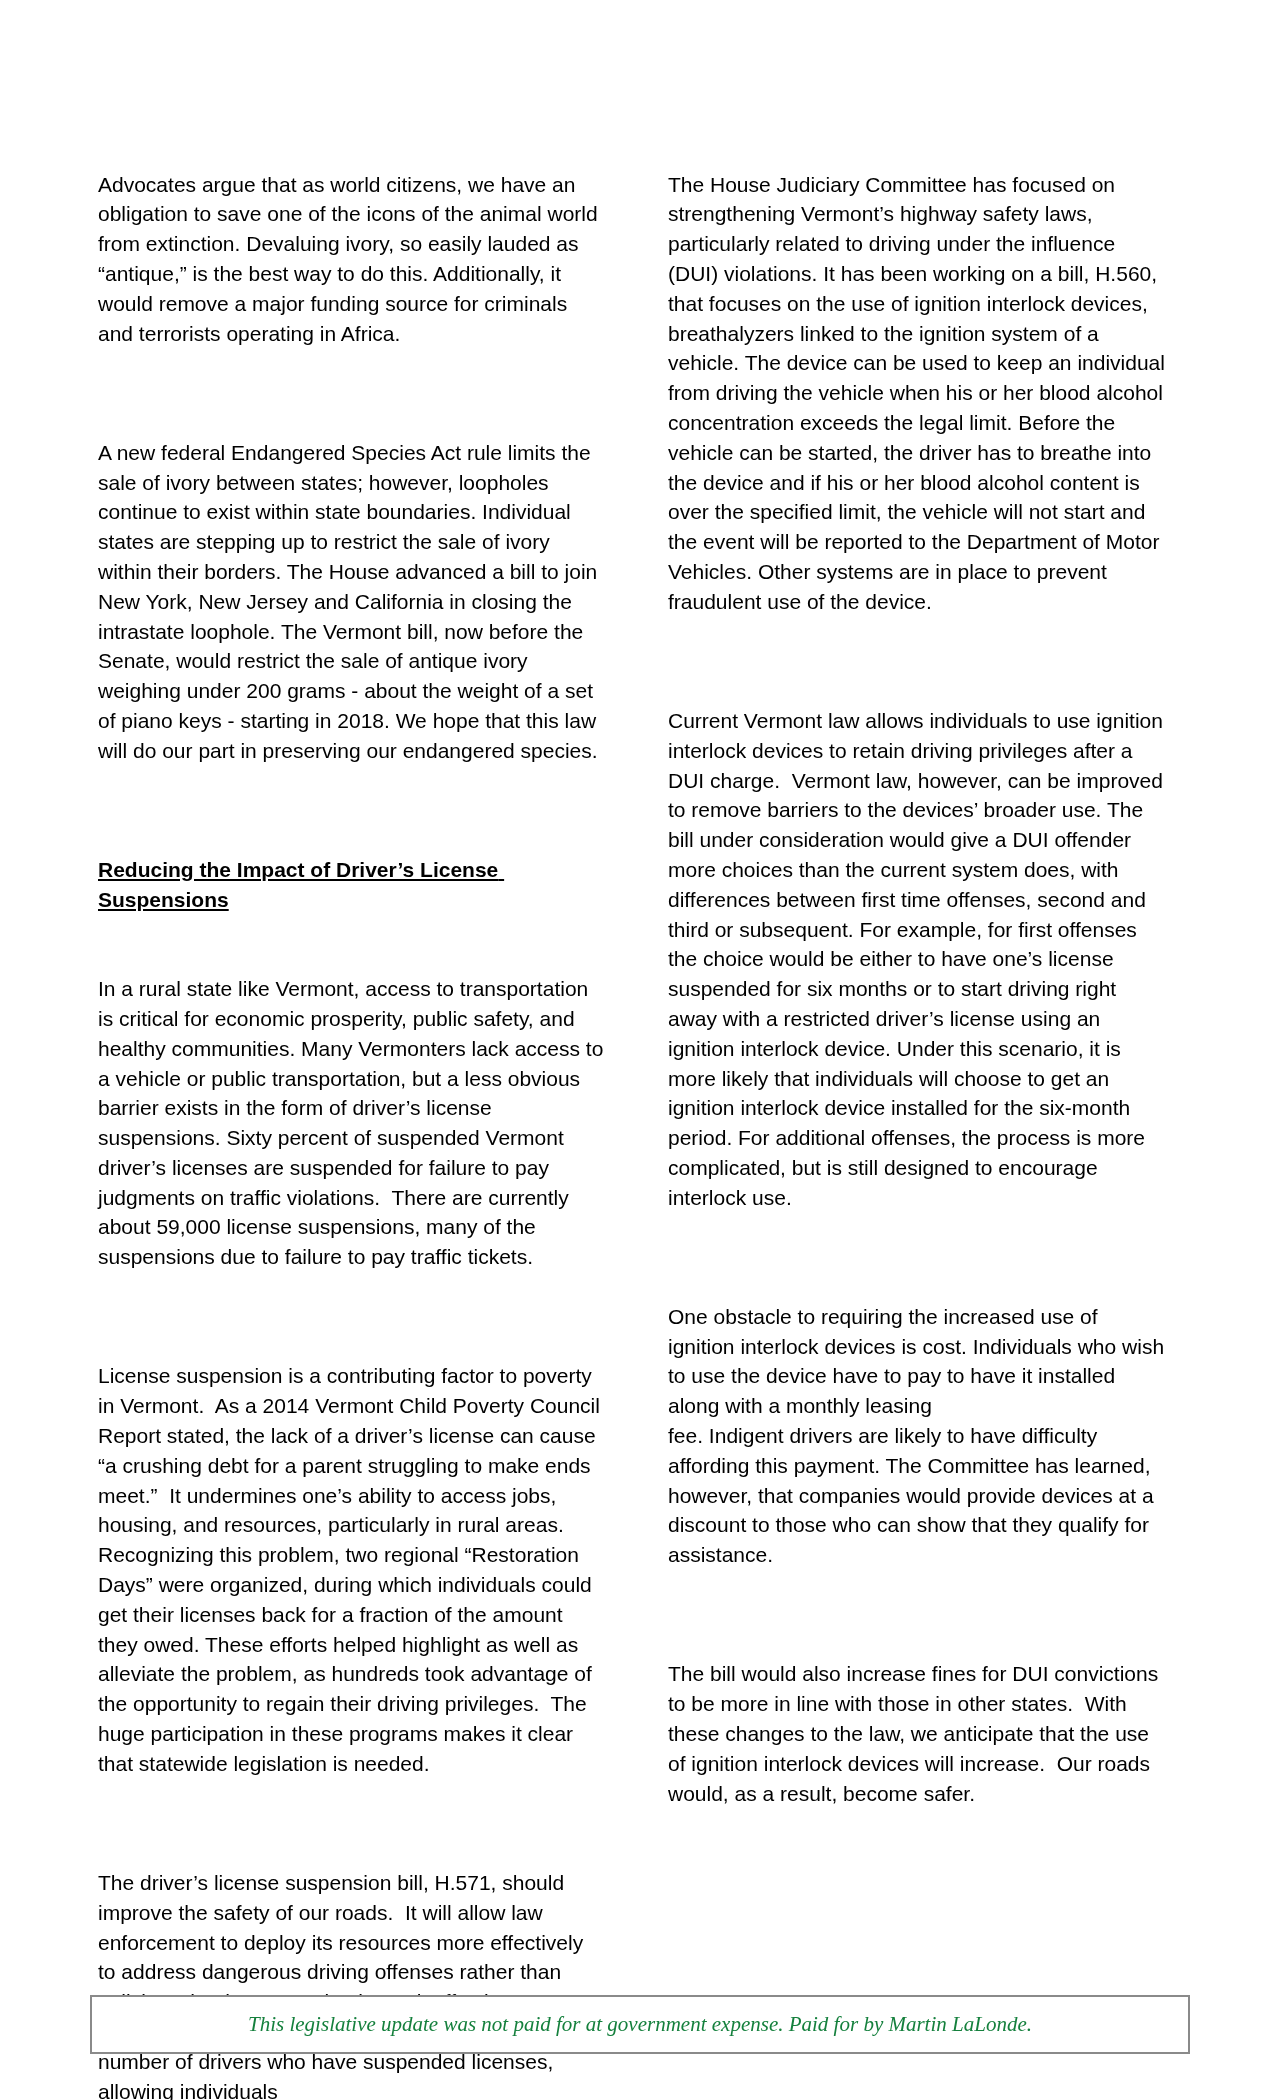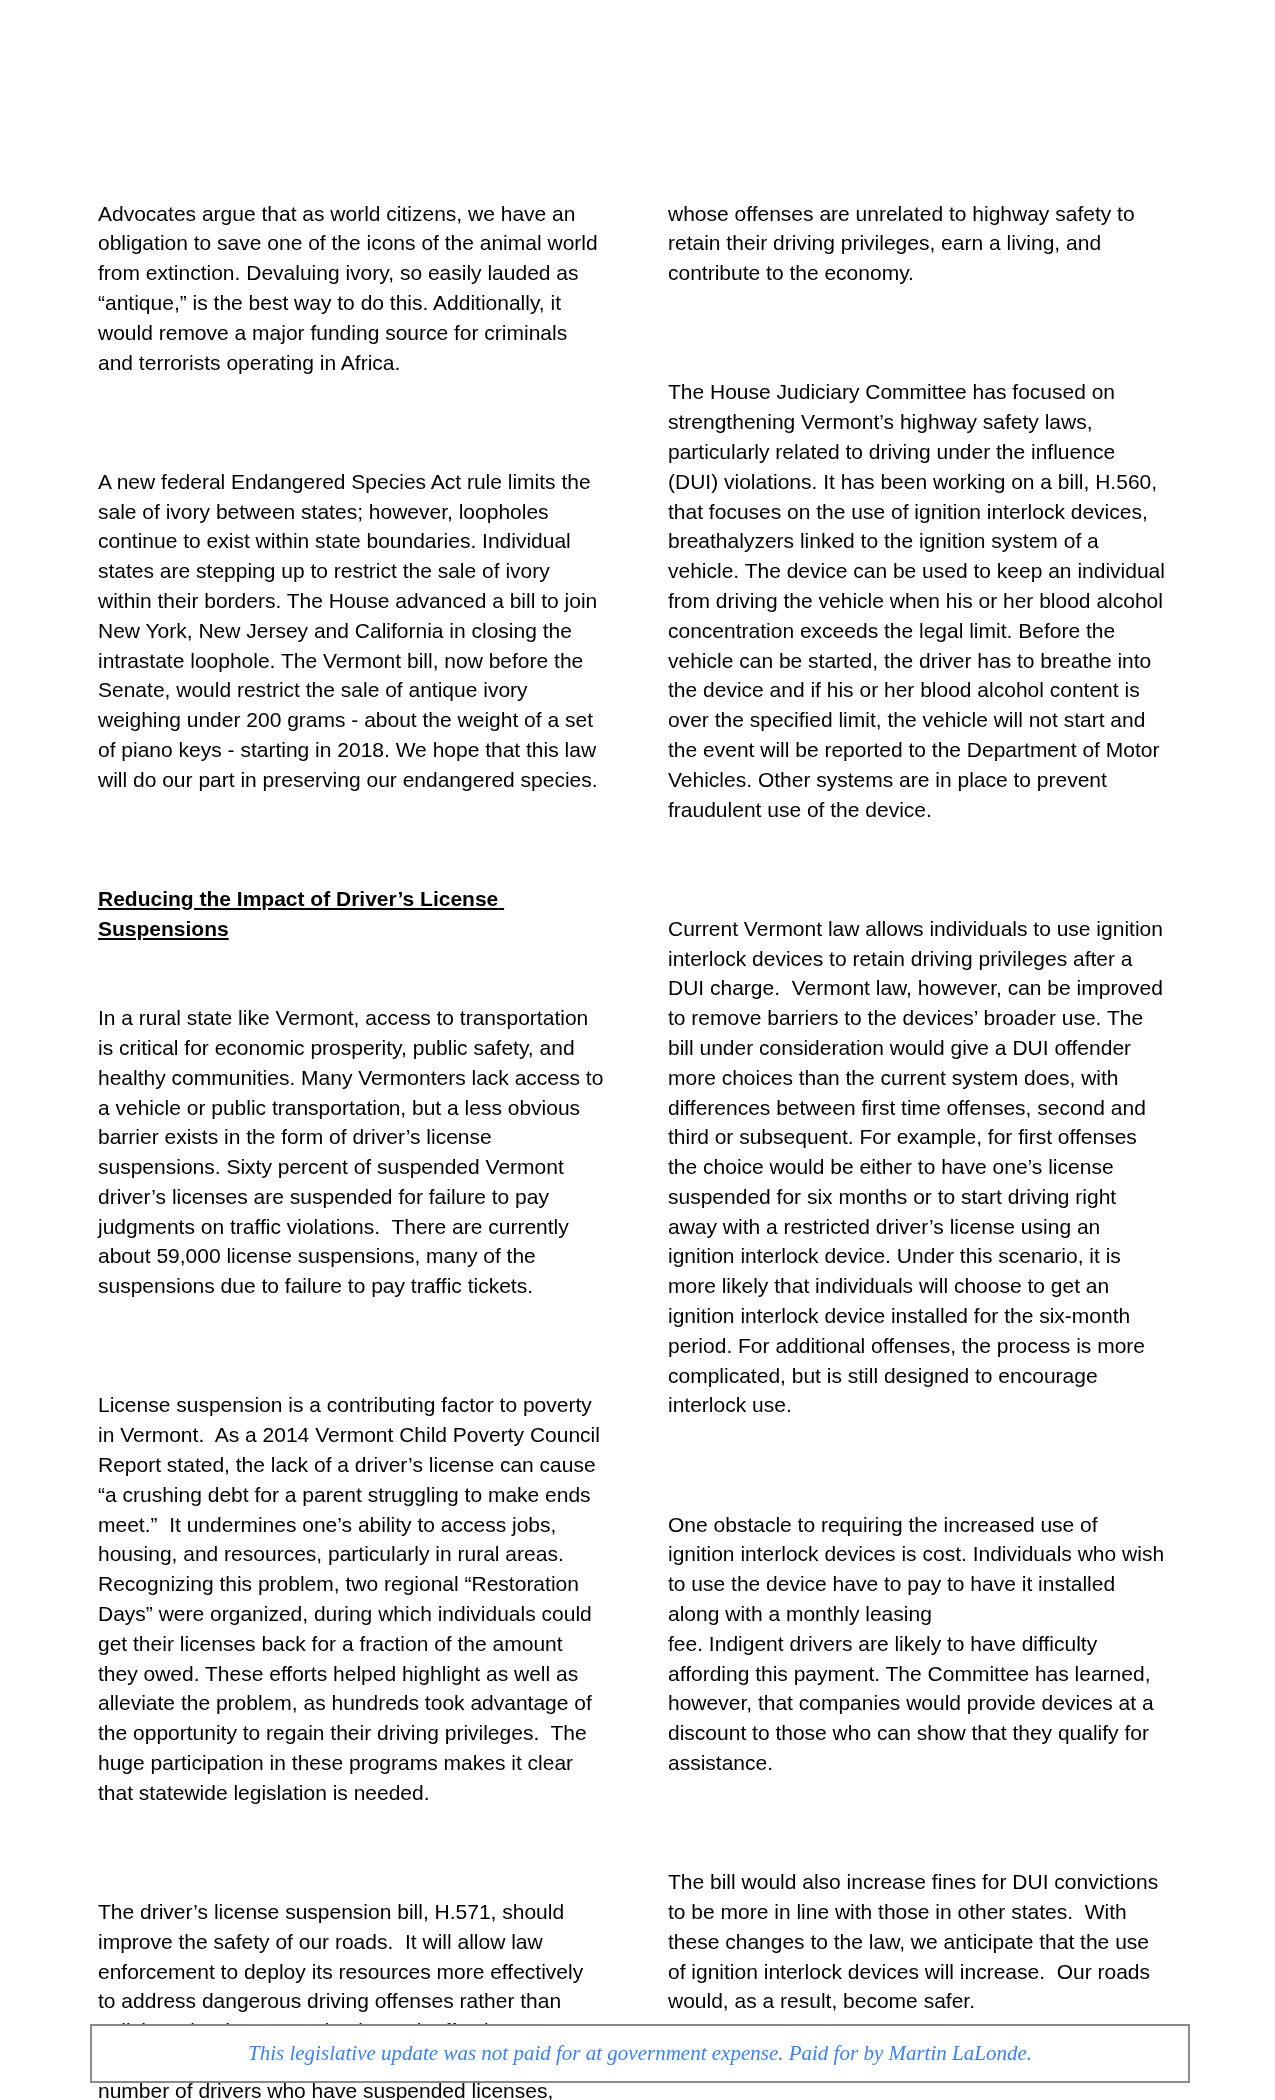--- a/index.html
+++ b/index.html
@@ -13,21 +13,20 @@
     position: relative;
     font-family: "Liberation Sans", sans-serif;
     color: #000000;
     -webkit-font-smoothing: antialiased;
   }
   .sheet {
     position: absolute;
     inset: 0;
     background: #ffffff;
     overflow: hidden;
-    margin-top: 29px;
   }
   .col {
     position: absolute;
     top: 110px;
     font-size: 21px;
     line-height: 29.8px;
     white-space: pre-wrap;
     text-align: left;
   }
   .col-left  { left: 98px;  width: 508px; }
@@ -53,40 +52,39 @@
     display: flex;
     align-items: center;
     justify-content: center;
     background: #ffffff;
   }
   .footer-box p {
     margin: 0;
     font-family: "Liberation Serif", serif;
     font-style: italic;
     font-size: 21px;
-    color: #3b82f6;
+    color: #15803d;
     text-align: center;
   }
 </style>
 </head>
 <body>
 
 <div class="sheet">
 
   <div class="col col-left">
     <p>Advocates argue that as world citizens, we have an obligation to save one of the icons of the animal world from extinction. Devaluing ivory, so easily lauded as “antique,” is the best way to do this. Additionally, it would remove a major funding source for criminals and terrorists operating in Africa.</p>
     <p>A new federal Endangered Species Act rule limits the sale of ivory between states; however, loopholes continue to exist within state boundaries. Individual states are stepping up to restrict the sale of ivory within their borders. The House advanced a bill to join New York, New Jersey and California in closing the intrastate loophole. The Vermont bill, now before the Senate, would restrict the sale of antique ivory weighing under 200 grams - about the weight of a set of piano keys - starting in 2018. We hope that this law will do our part in preserving our endangered species.</p>
     <h2>Reducing the Impact of Driver’s License Suspensions</h2>
     <p>In a rural state like Vermont, access to transportation is critical for economic prosperity, public safety, and healthy communities. Many Vermonters lack access to a vehicle or public transportation, but a less obvious barrier exists in the form of driver’s license suspensions. Sixty percent of suspended Vermont driver’s licenses are suspended for failure to pay judgments on traffic violations.  There are currently about 59,000 license suspensions, many of the suspensions due to failure to pay traffic tickets.</p>
     <p>License suspension is a contributing factor to poverty in Vermont.  As a 2014 Vermont Child Poverty Council Report stated, the lack of a driver’s license can cause “a crushing debt for a parent struggling to make ends meet.”  It undermines one’s ability to access jobs, housing, and resources, particularly in rural areas. Recognizing this problem, two regional “Restoration Days” were organized, during which individuals could get their licenses back for a fraction of the amount they owed. These efforts helped highlight as well as alleviate the problem, as hundreds took advantage of the opportunity to regain their driving privileges.  The huge participation in these programs makes it clear that statewide legislation is needed.</p>
     <p class="no-gap">The driver’s license suspension bill, H.571, should improve the safety of our roads.  It will allow law enforcement to deploy its resources more effectively to address dangerous driving offenses rather than policing what has proved to be an ineffective payment collection tool.  More importantly, it will reduce the number of drivers who have suspended licenses, allowing individuals</p>
   </div>
 
   <div class="col col-right">
-    <p>whose offenses are unrelated to highway safety to retain their driving privileges, earn a living, and contribute to the economy.</p>
     <p>The House Judiciary Committee has focused on strengthening Vermont’s highway safety laws, particularly related to driving under the influence (DUI) violations. It has been working on a bill, H.560, that focuses on the use of ignition interlock devices, breathalyzers linked to the ignition system of a vehicle. The device can be used to keep an individual from driving the vehicle when his or her blood alcohol concentration exceeds the legal limit. Before the vehicle can be started, the driver has to breathe into the device and if his or her blood alcohol content is over the specified limit, the vehicle will not start and the event will be reported to the Department of Motor Vehicles. Other systems are in place to prevent fraudulent use of the device.</p>
     <p>Current Vermont law allows individuals to use ignition interlock devices to retain driving privileges after a DUI charge.  Vermont law, however, can be improved to remove barriers to the devices’ broader use. The bill under consideration would give a DUI offender more choices than the current system does, with differences between first time offenses, second and third or subsequent. For example, for first offenses the choice would be either to have one’s license suspended for six months or to start driving right away with a restricted driver’s license using an ignition interlock device. Under this scenario, it is more likely that individuals will choose to get an ignition interlock device installed for the six-month period. For additional offenses, the process is more complicated, but is still designed to encourage interlock use.</p>
     <p>One obstacle to requiring the increased use of ignition interlock devices is cost. Individuals who wish to use the device have to pay to have it installed along with a monthly leasing
 fee. Indigent drivers are likely to have difficulty affording this payment. The Committee has learned, however, that companies would provide devices at a discount to those who can show that they qualify for assistance.</p>
     <p class="no-gap">The bill would also increase fines for DUI convictions to be more in line with those in other states.  With these changes to the law, we anticipate that the use of ignition interlock devices will increase.  Our roads would, as a result, become safer.</p>
 
     
 
     
   </div>

